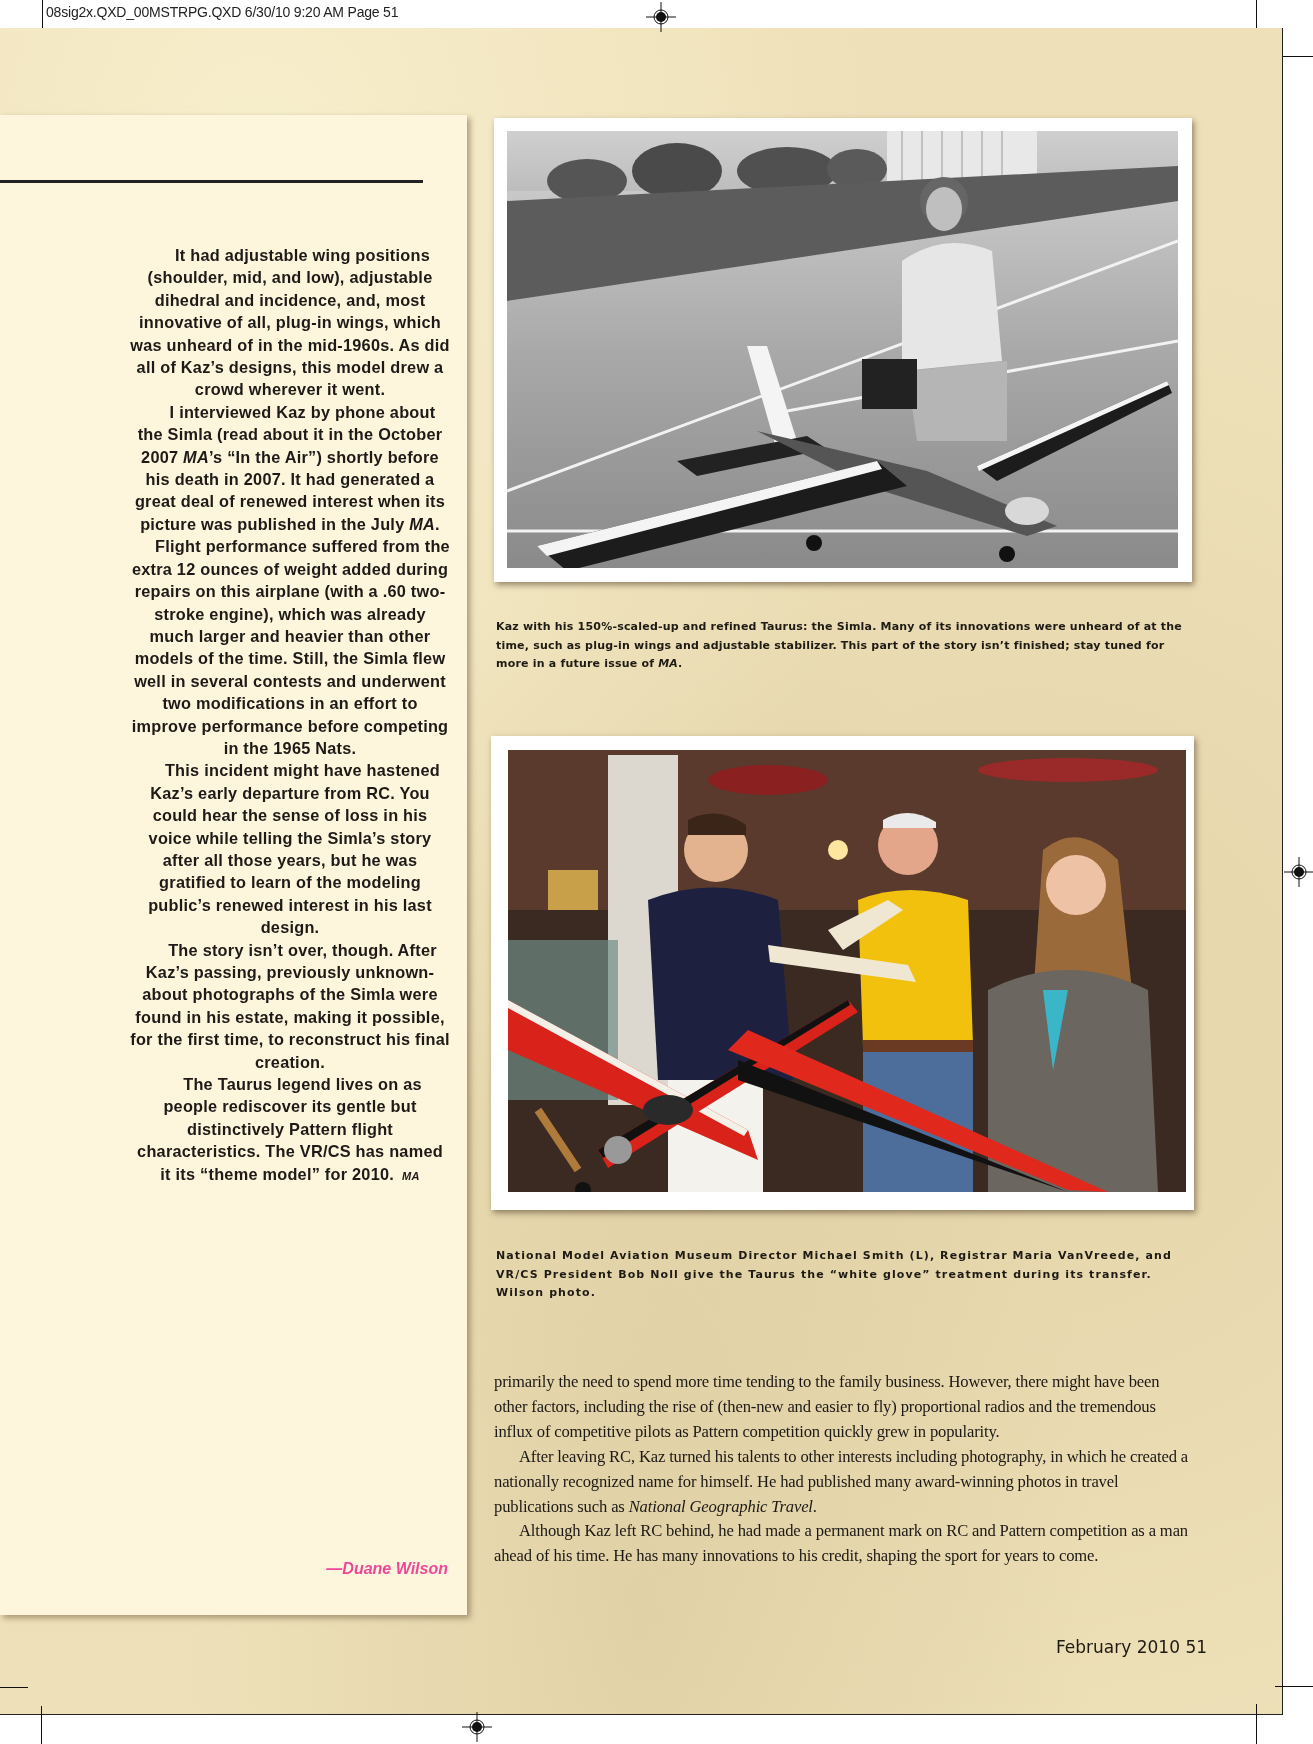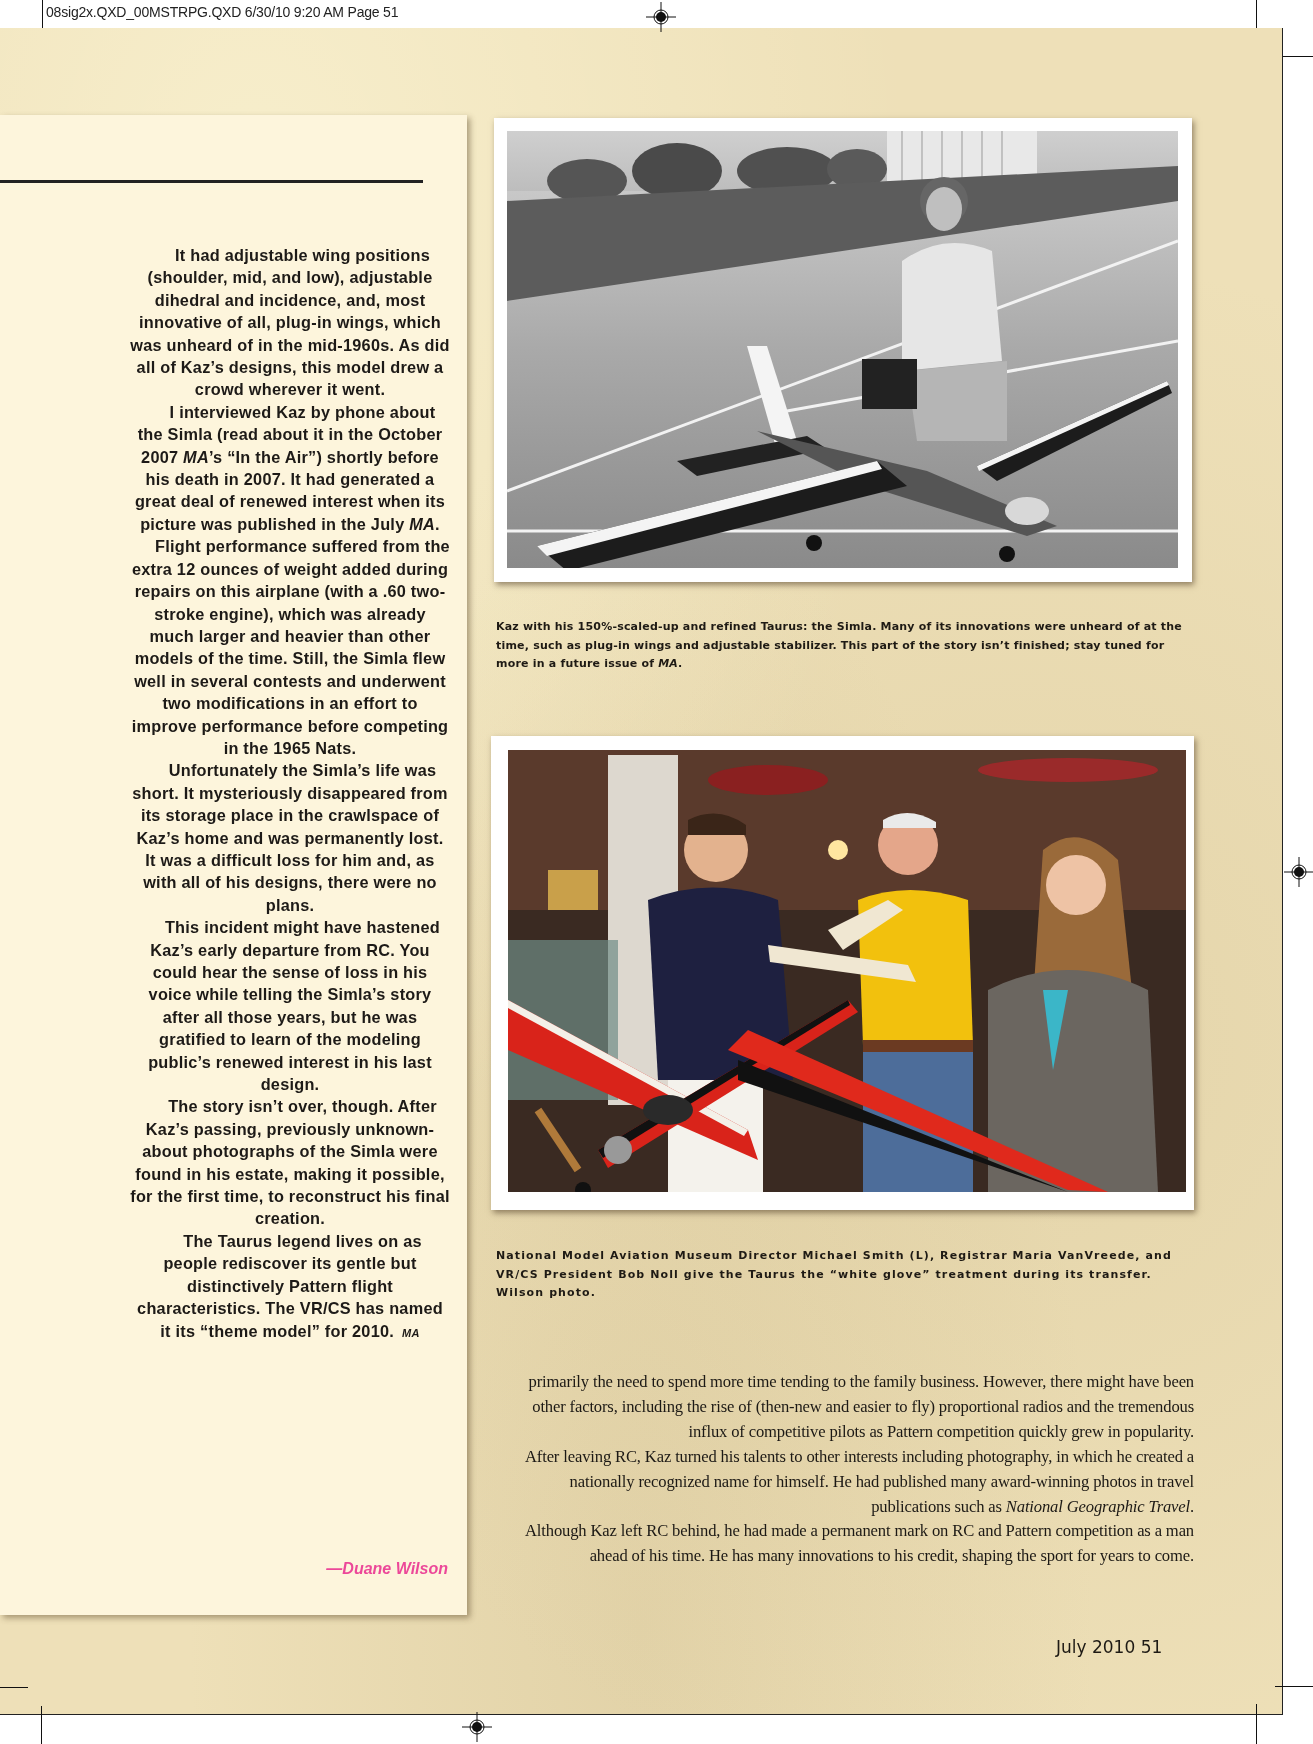--- a/index.html
+++ b/index.html
@@ -61,21 +61,21 @@
       position: absolute; left: 496px; width: 700px;
       font-family: "DejaVu Sans", sans-serif; font-size: 11px; line-height: 18.5px;
       color: #1e1a14; font-weight: bold; letter-spacing: 0.2px;
     }
     .caption-1 { top: 618px; }
     .caption-2 { top: 1247px; letter-spacing: 1.1px; }
     .caption em { font-style: italic; }
     .body-text {
       position: absolute; left: 494px; top: 1370px; width: 700px;
       font-family: "Liberation Serif", serif; font-size: 16.6px; line-height: 24.9px;
-      color: #1c1915; letter-spacing: -0.15px; text-align: right;
+      color: #1c1915; letter-spacing: -0.15px;
     }
     .body-text p { margin: 0; }
     .body-text p.indent { text-indent: 25px; }
     .body-text em { font-style: italic; }
     .folio {
       position: absolute; left: 1056px; top: 1637px;
       font-family: "DejaVu Sans", sans-serif; font-size: 17px; color: #1e1a14;
     }
   </style>
 </head>
@@ -120,21 +120,20 @@
   <circle cx="15" cy="15" r="5" fill="#111"></circle>
 </svg>
 
 <div class="left-box"></div>
 <div class="rule"></div>
 
 <div class="sidebar-text">
   <p>It had adjustable wing positions (shoulder, mid, and low), adjustable dihedral and incidence, and, most innovative of all, plug-in wings, which was unheard of in the mid-1960s. As did all of Kaz’s designs, this model drew a crowd wherever it went.</p>
   <p><span>I interviewed Kaz by phone about the Simla (read about it in the October 2007 </span><em>MA</em><span>’s “In the Air”) shortly before his death in 2007. It had generated a great deal of renewed interest when its picture was published in the July </span><em>MA</em><span>.</span></p>
   <p>Flight performance suffered from the extra 12 ounces of weight added during repairs on this airplane (with a .60 two-stroke engine), which was already much larger and heavier than other models of the time. Still, the Simla flew well in several contests and underwent two modifications in an effort to improve performance before competing in the 1965 Nats.</p>
-  <p>Unfortunately the Simla’s life was short. It mysteriously disappeared from its storage place in the crawlspace of Kaz’s home and was permanently lost. It was a difficult loss for him and, as with all of his designs, there were no plans.</p>
   <p>This incident might have hastened Kaz’s early departure from RC. You could hear the sense of loss in his voice while telling the Simla’s story after all those years, but he was gratified to learn of the modeling public’s renewed interest in his last design.</p>
   <p>The story isn’t over, though. After Kaz’s passing, previously unknown-about photographs of the Simla were found in his estate, making it possible, for the first time, to reconstruct his final creation.</p>
   <p><span>The Taurus legend lives on as people rediscover its gentle but distinctively Pattern flight characteristics. The VR/CS has named it its “theme model” for 2010.</span><span class="ma">MA</span></p>
 </div>
 <div class="byline">—Duane Wilson</div>
 
 <div class="photo-frame photo-1">
   <div class="photo-inner" title="Black-and-white photo of Kaz kneeling behind the Simla model airplane on a runway">
     <svg width="671" height="437" viewBox="0 0 671 437">
       <defs>
@@ -241,13 +240,13 @@
 </div>
 
 <div class="caption caption-2">National Model Aviation Museum Director Michael Smith (L), Registrar Maria VanVreede, and VR/CS President Bob Noll give the Taurus the “white glove” treatment during its transfer. Wilson photo.</div>
 
 <div class="body-text">
   <p>primarily the need to spend more time tending to the family business. However, there might have been other factors, including the rise of (then-new and easier to fly) proportional radios and the tremendous influx of competitive pilots as Pattern competition quickly grew in popularity.</p>
   <p class="indent"><span>After leaving RC, Kaz turned his talents to other interests including photography, in which he created a nationally recognized name for himself. He had published many award-winning photos in travel publications such as </span><em>National Geographic Travel</em><span>.</span></p>
   <p class="indent">Although Kaz left RC behind, he had made a permanent mark on RC and Pattern competition as a man ahead of his time. He has many innovations to his credit, shaping the sport for years to come.</p>
 </div>
 
-<div class="folio">July 2010  51</div>
+<div class="folio">February 2010  51</div>
 
 </body></html>

